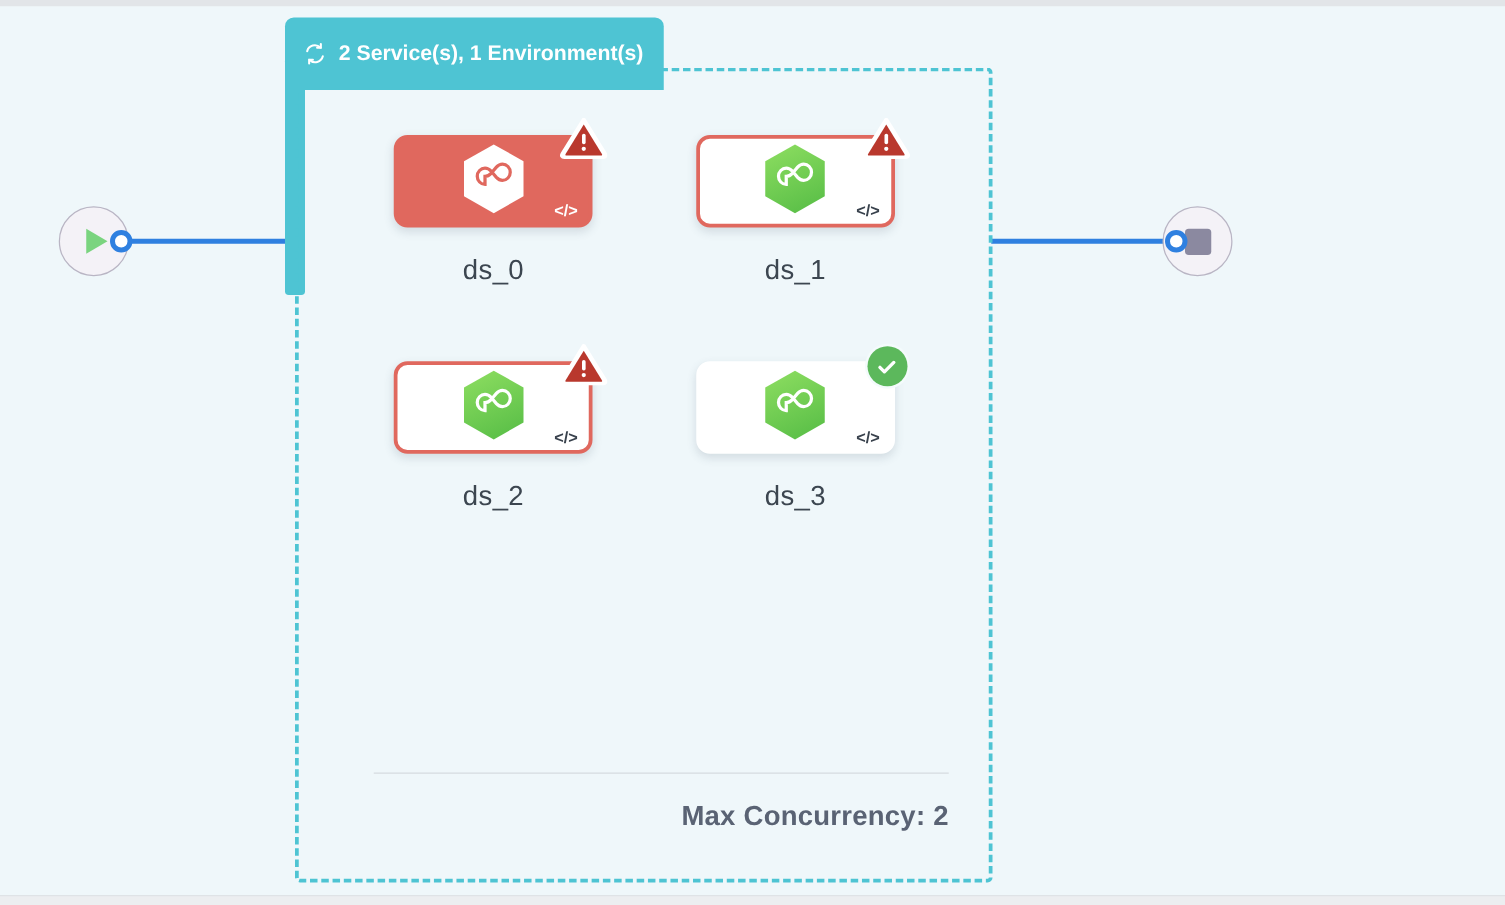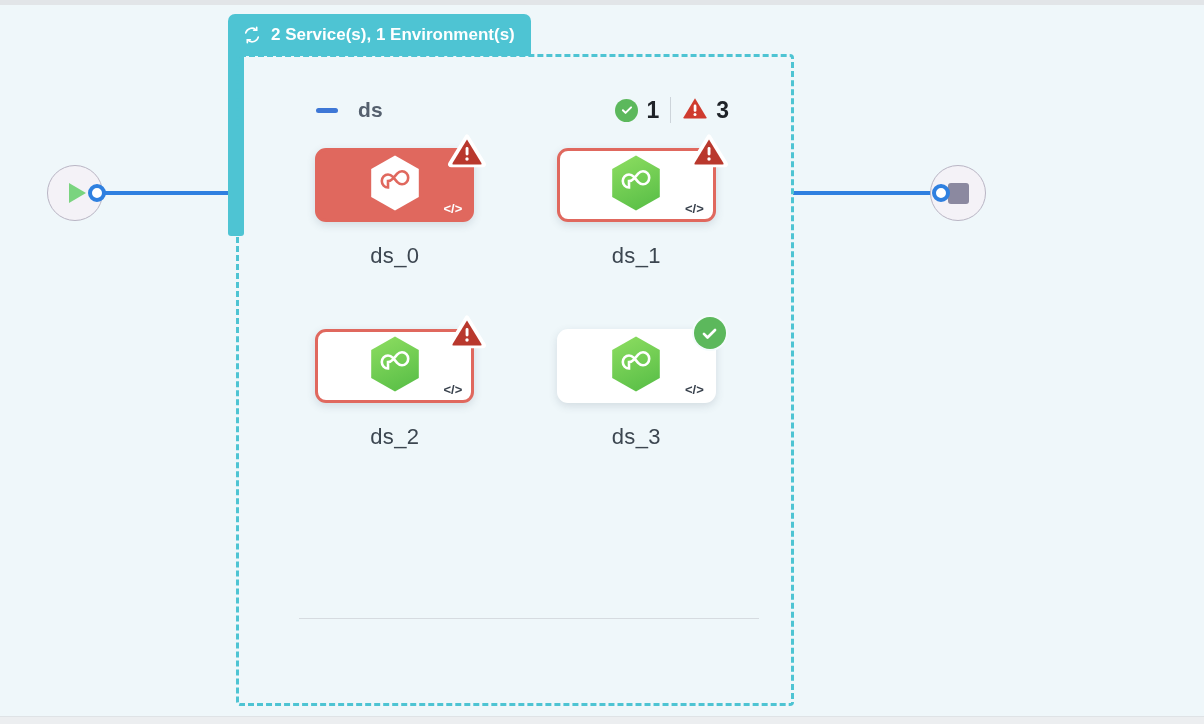--- a/index.html
+++ b/index.html
@@ -91,21 +91,21 @@
     left: 228px; top: 46px;
     width: 16px; height: 190px;
     background: #4ec4d3;
     border-radius: 3px;
   }
 
   
   #group-tab {
     position: absolute;
     left: 228px; top: 14px;
-    height: 42px;
+    height: 58px;
     padding: 0 16px 0 14px;
     background: #4ec4d3;
     border-radius: 7px 7px 0 0;
     display: flex;
     align-items: center;
     gap: 9px;
     color: #ffffff;
     font-size: 17px;
     font-weight: bold;
     white-space: nowrap;
@@ -284,46 +284,20 @@
         <path d="M19.5 14.5a7.5 7.5 0 0 1-12.6 3.4"></path>
         <path d="M17.6 2.7v3.6h-3.6"></path>
         <path d="M6.4 21.3v-3.6h3.6"></path>
       </svg>
     </span>
     <span>2 Service(s), 1 Environment(s)</span>
   </div>
 
   <div id="group-body">
 
-    <div id="group-header-row">
-      <div id="collapse-icon"></div>
-      <div id="group-title">ds</div>
-
-      <div id="status-counts">
-        <div class="count-group">
-          <span class="ok-circle">
-            <svg width="14" height="14" viewBox="0 0 24 24" fill="none" stroke="#ffffff" stroke-width="3.4" stroke-linecap="round" stroke-linejoin="round">
-              <path d="M5 12.5l4.5 4.5L19 7.5"></path>
-            </svg>
-          </span>
-          <span class="count-num">1</span>
-        </div>
-        <div class="count-divider"></div>
-        <div class="count-group">
-          <span>
-            <svg width="26" height="24" viewBox="0 0 26 24">
-              <path d="M13 2.2 L24.4 21.3 Q25.1 22.6 23.6 22.6 L2.4 22.6 Q0.9 22.6 1.6 21.3 Z" fill="#cf3b2f"></path>
-              <rect x="11.7" y="8.6" width="2.7" height="7.2" rx="1.3" fill="#ffffff"></rect>
-              <circle cx="13" cy="18.6" r="1.5" fill="#ffffff"></circle>
-            </svg>
-          </span>
-          <span class="count-num">3</span>
-        </div>
-      </div>
-    </div>
 
     <div id="service-grid">
 
       <div class="service-cell">
         <div class="card-wrap">
           <div class="service-card variant-filled-error">
             <span>
               <svg width="54" height="58" viewBox="0 0 54 58">
                 <path d="M27 1.5 L50.8 15 V43 L27 56.5 L3.2 43 V15 Z" fill="#ffffff"></path>
                 <path d="M20 33.5c-3.4 0-6.2-2.9-6.2-6.5s2.8-6.5 6.2-6.5c2 0 3.6 1 4.9 2.4l2.1 2.5 2.1 2.5c1.3 1.4 2.9 2.4 4.9 2.4 3.4 0 6.2-2.9 6.2-6.5s-2.8-6.5-6.2-6.5c-2 0-3.6 1-4.9 2.4l-2.1 2.5-2.1 2.5c-1.3 1.4-2.9 2.4-4.9 2.4z" fill="none" stroke="#e0685e" stroke-width="2.6" stroke-linecap="round"></path>
@@ -423,17 +397,18 @@
               <path d="M5 12.5l4.5 4.5L19 7.5"></path>
             </svg>
           </div>
         </div>
         <div class="service-label">ds_3</div>
       </div>
 
     </div>
 
     <div id="panel-divider"></div>
+    <div id="max-concurrency">Max Concurrency: 2</div>
 
   </div>
 
   <div id="bottom-strip"></div>
 </div>
 
 </body></html>

